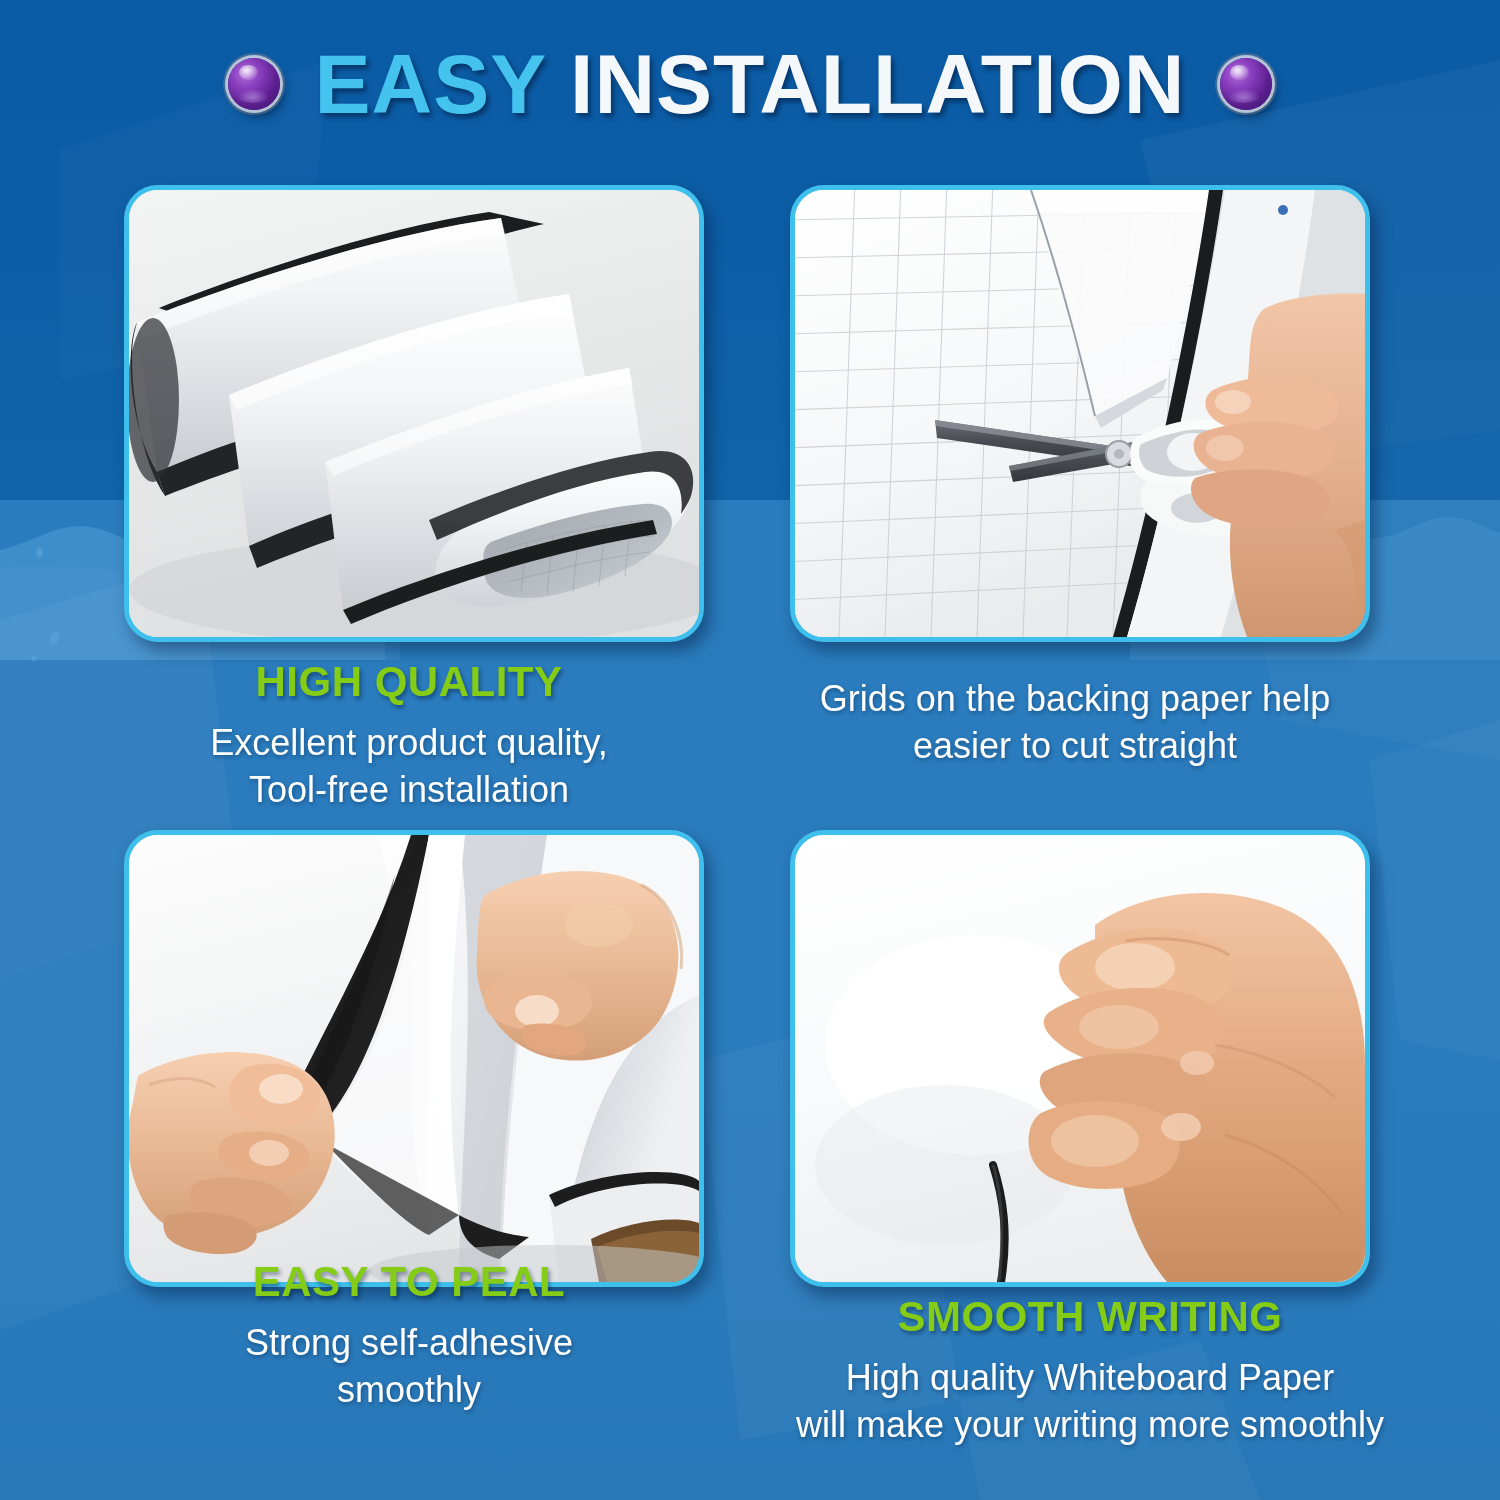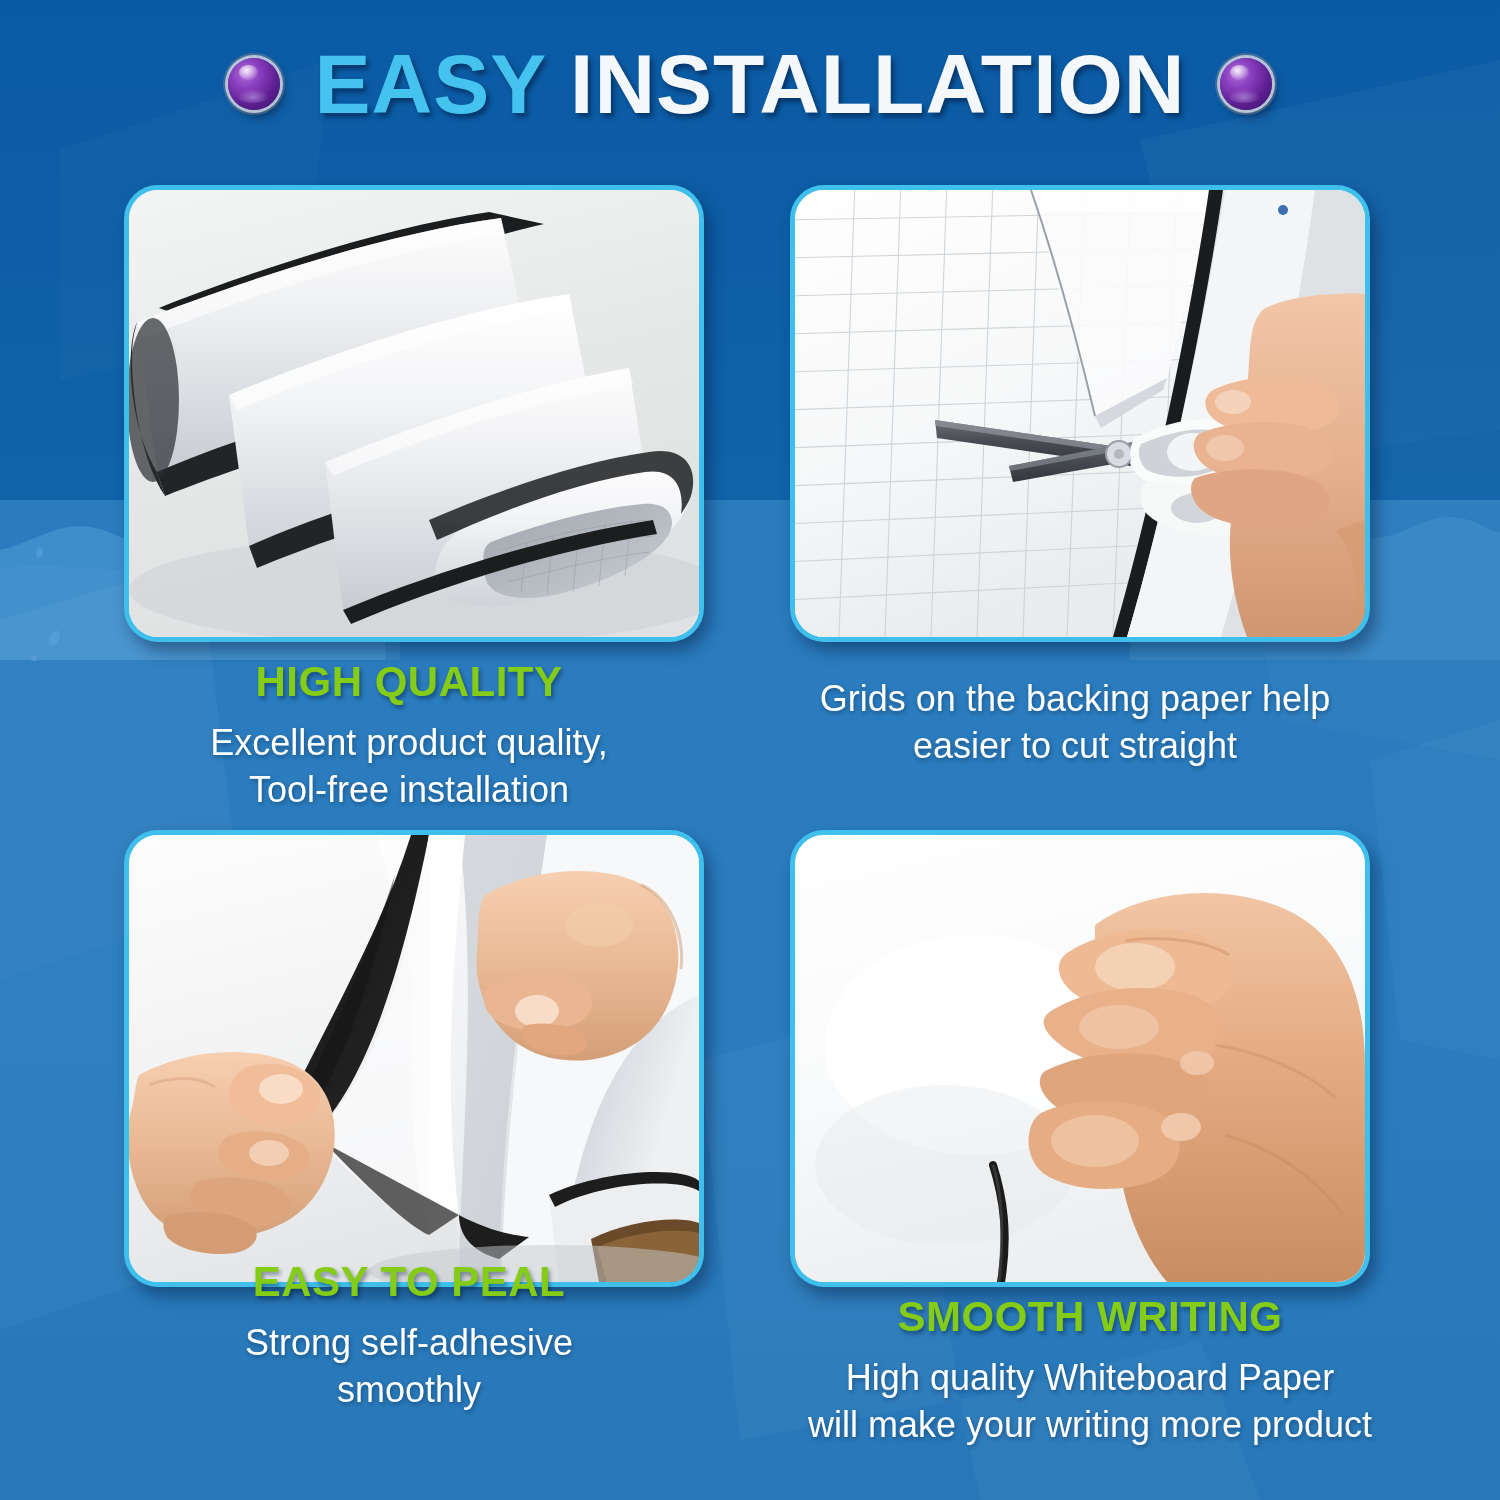--- a/index.html
+++ b/index.html
@@ -556,16 +556,16 @@
 
   <div class="caption" style="left:124px; top:1260px; width:570px;">
     <div class="cap-title">EASY TO PEAL</div>
     <div class="cap-body">Strong self-adhesive
 smoothly</div>
   </div>
 
   <div class="caption" style="left:760px; top:1295px; width:660px;">
     <div class="cap-title">SMOOTH WRITING</div>
     <div class="cap-body">High quality Whiteboard Paper
-will make your writing more product</div>
+will make your writing more smoothly</div>
   </div>
 
 </div>
 
 </body></html>

